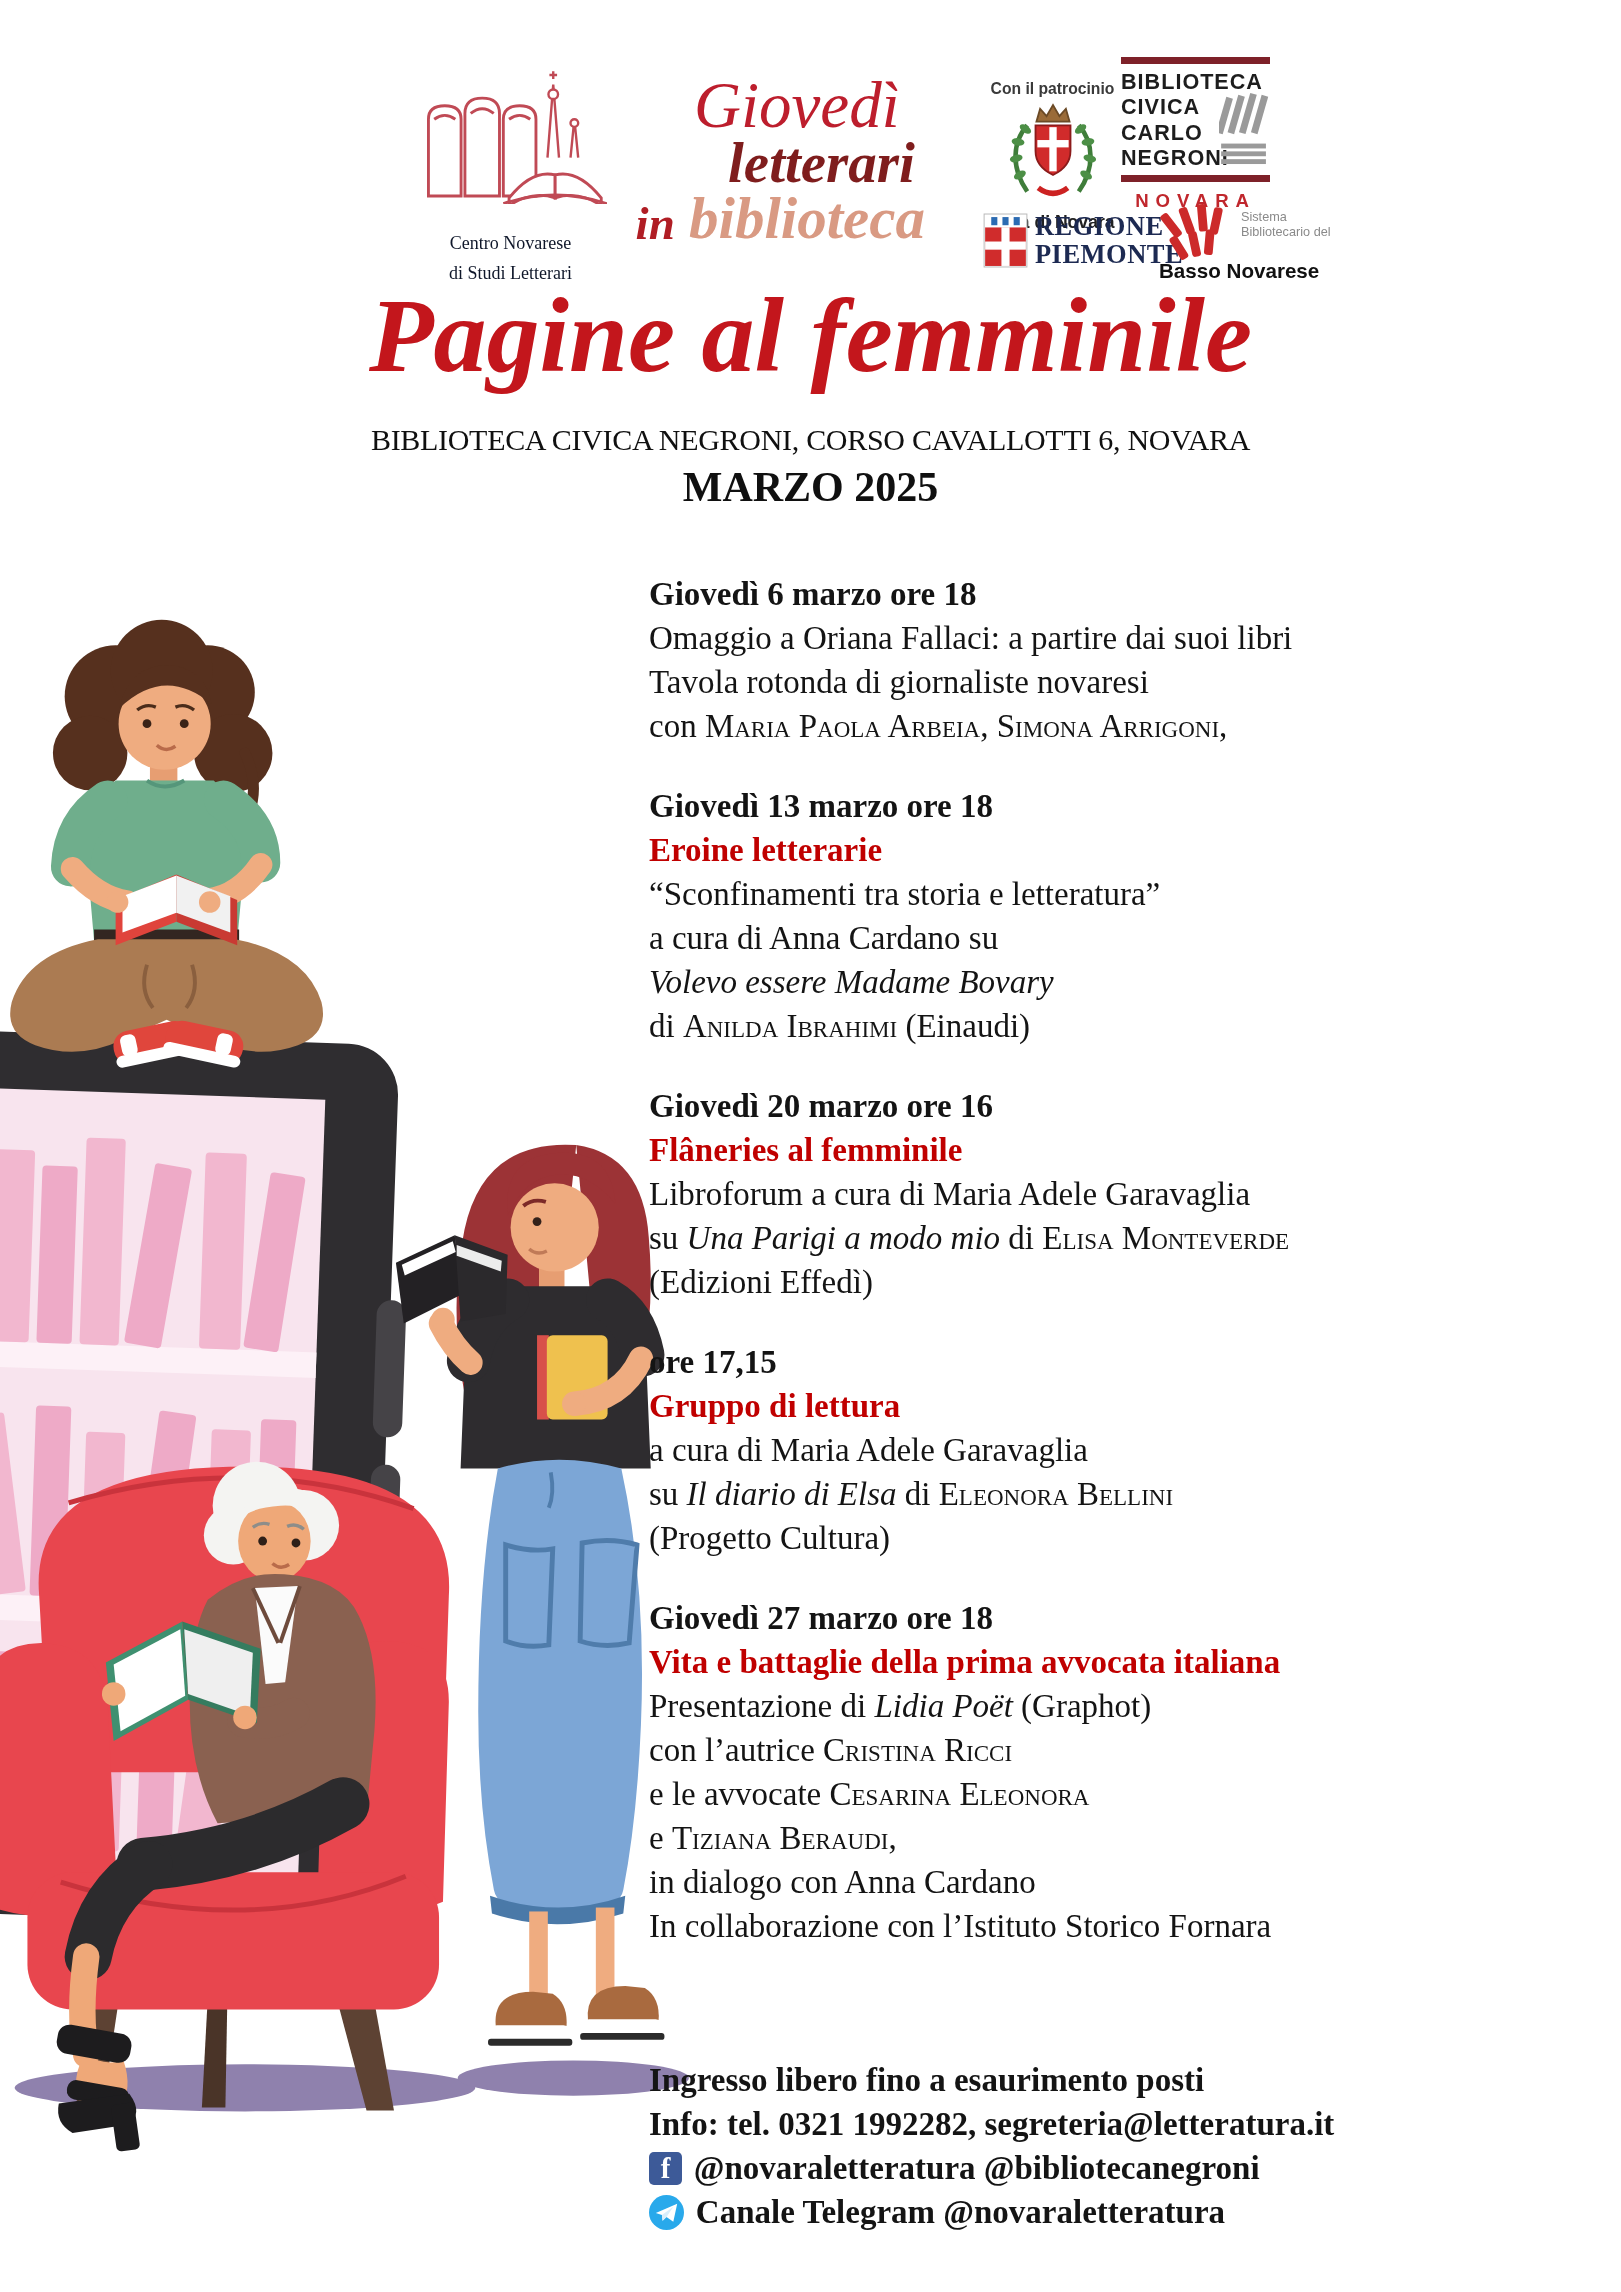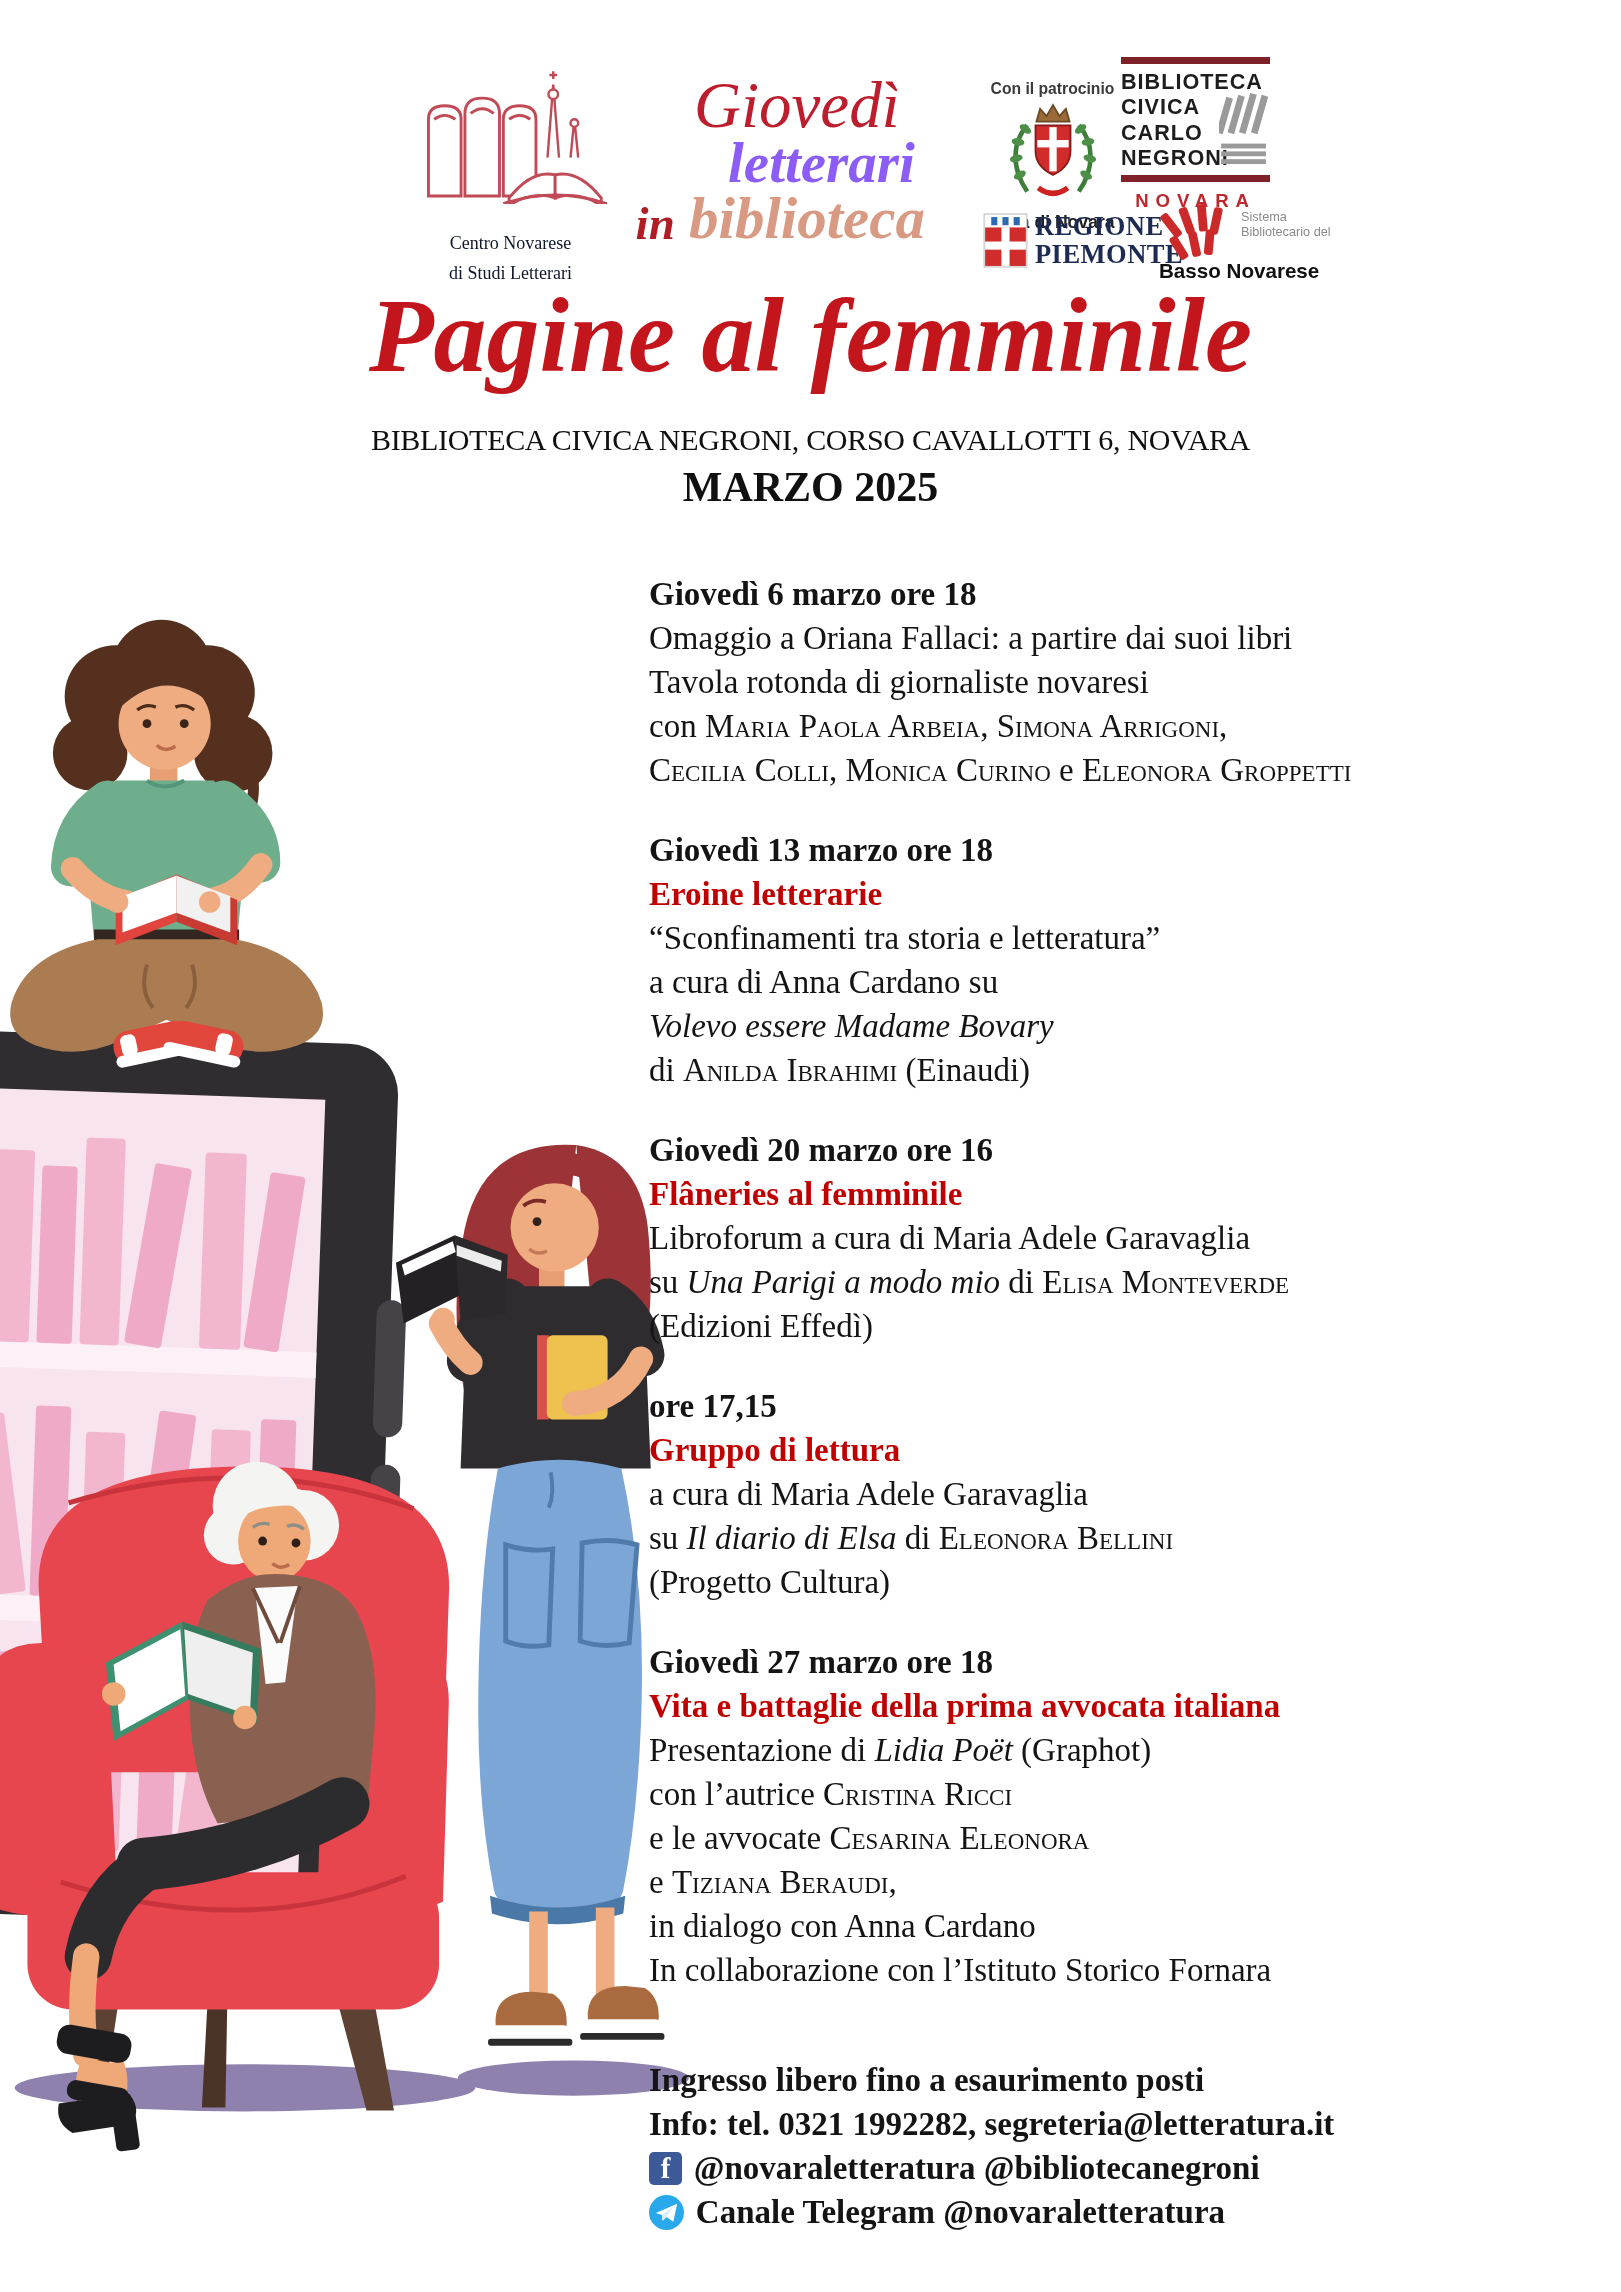--- a/index.html
+++ b/index.html
@@ -8,21 +8,21 @@
     font-family:"Liberation Serif", serif;overflow:hidden;margin:0 auto;
   }
   .abs{position:absolute;}
 
   
   .centro{left:394px;top:69px;width:233px;text-align:center;}
   .centro-text{font-size:18px;line-height:30px;color:#0f172a;margin-top:20px;}
   .wordmark{left:616px;top:73px;width:421px;height:216px;}
   .wordmark span{position:absolute;font-style:italic;line-height:1;white-space:nowrap;}
   .wm1{left:78px;top:0px;font-size:65px;font-weight:normal;color:#bd1e2d;}
-  .wm2{left:112px;top:61px;font-size:57px;font-weight:600;color:#8b5cf6;}
+  .wm2{left:112px;top:61px;font-size:57px;font-weight:600;color:#7f1d1d;}
   .wm4{left:73px;top:116px;font-size:59px;font-weight:600;color:#d99a83;}
   .wm3{left:19.6px;top:127px;font-size:47px;font-weight:bold;color:#b01d24;}
 
   .patronage{left:983px;top:80px;width:139px;text-align:center;font-family:"Liberation Sans",sans-serif;}
   .pat-label{font-size:15.7px;font-weight:bold;color:#3a3a3a;}
   .pat-city{font-size:17.6px;font-weight:bold;color:#222;margin-top:2px;}
 
   .negroni{left:1121px;top:57px;width:149px;font-family:"Liberation Sans",sans-serif;}
   .neg-bar{height:6.9px;background:#7e2129;}
   .neg-lines{position:relative;padding:4.9px 0 3.9px 0;}
@@ -345,21 +345,20 @@
       <rect x="592" y="1456" width="86" height="7" rx="3" fill="#2b2b2b"></rect>
     </g>
   </svg>
 
   <div class="abs events">
       <div class="event">
         <div class="date"><span>Giovedì 6 marzo ore 18</span></div>
         <div class="line"><span>Omaggio a Oriana Fallaci: a partire dai suoi libri</span></div>
         <div class="line"><span>Tavola rotonda di giornaliste novaresi</span></div>
         <div class="line"><span>con </span><span class="sc">Maria Paola Arbeia</span><span>, </span><span class="sc">Simona Arrigoni</span><span>,</span></div>
-        <div class="line"><span class="sc">Cecilia Colli</span><span>, </span><span class="sc">Monica Curino</span><span> e </span><span class="sc">Eleonora Groppetti</span></div>
       </div>
       <div class="event">
         <div class="date"><span>Giovedì 13 marzo ore 18</span></div>
         <div class="title-line"><span>Eroine letterarie</span></div>
         <div class="line"><span>“Sconfinamenti tra storia e letteratura”</span></div>
         <div class="line"><span>a cura di Anna Cardano su</span></div>
         <div class="line"><span class="i">Volevo essere Madame Bovary</span></div>
         <div class="line"><span>di </span><span class="sc">Anilda Ibrahimi</span><span> (Einaudi)</span></div>
       </div>
       <div class="event">

